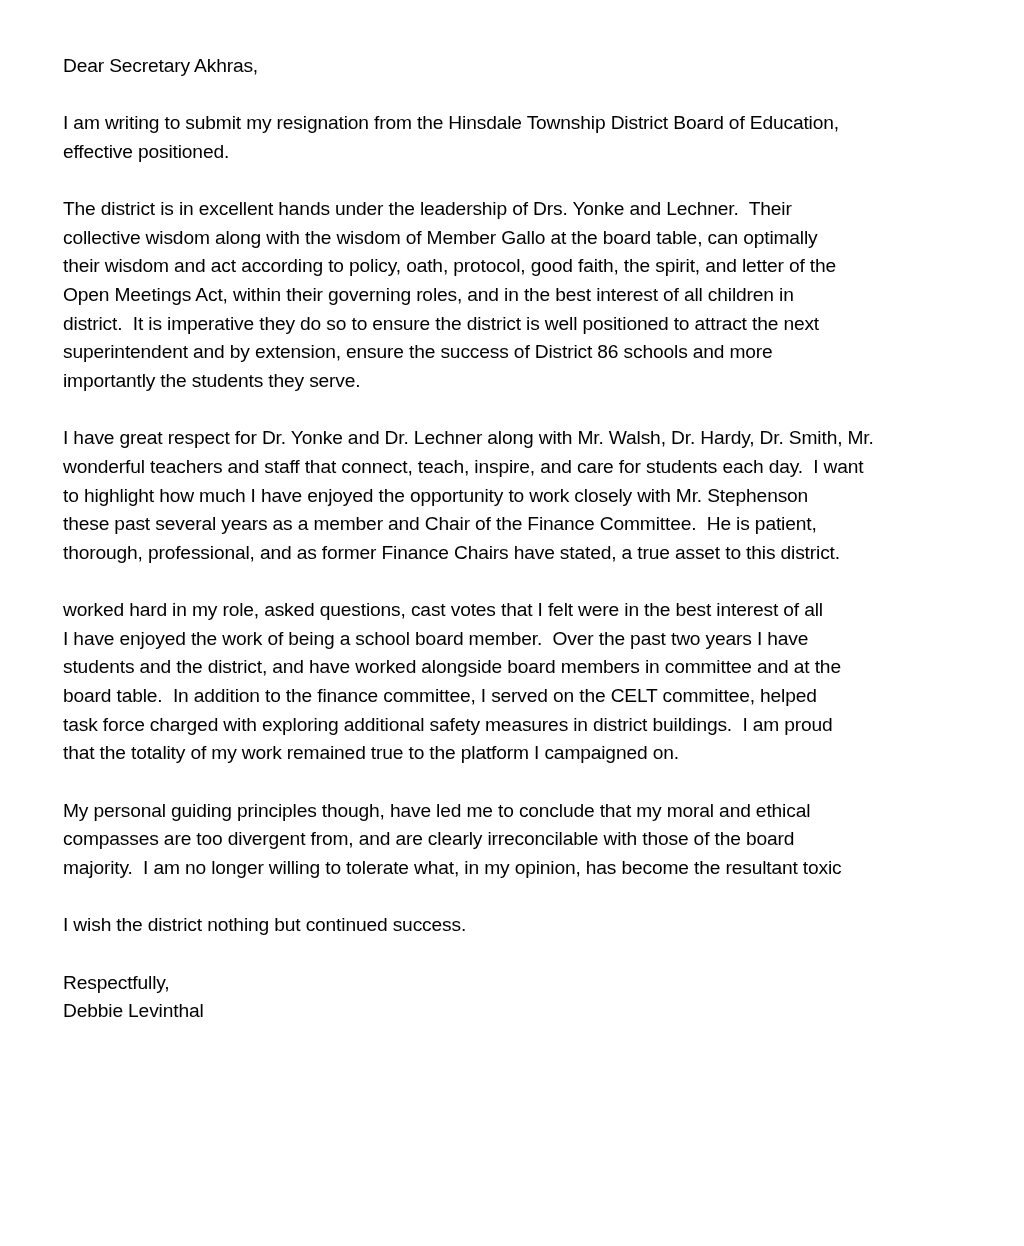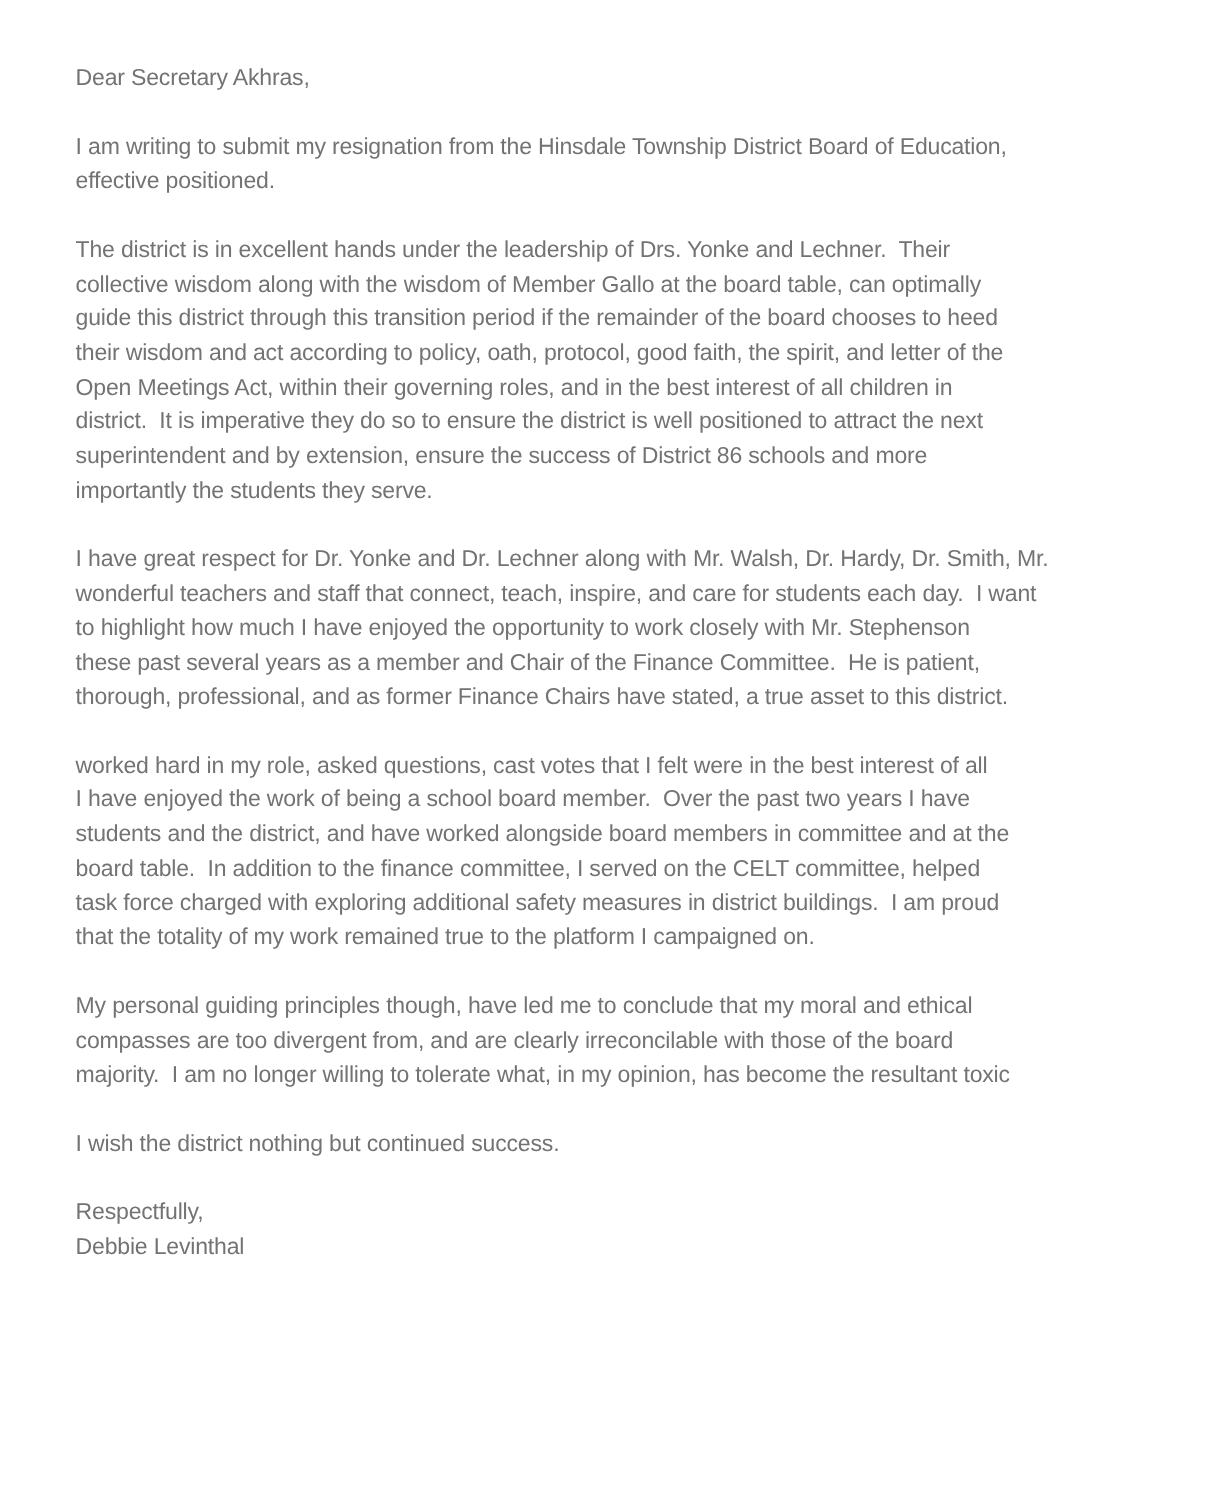--- a/index.html
+++ b/index.html
@@ -14,21 +14,21 @@
       overflow: hidden;
     }
     .letter {
       position: absolute;
       left: 63px;
       top: 52px;
       width: 940px;
       font-family: "Liberation Sans", sans-serif;
       font-size: 19.2px;
       line-height: 28.65px;
-      color: #737373;
+      color: #000000;
       letter-spacing: -0.15px;
     }
     .line {
       display: block;
       white-space: pre;
       height: 28.65px;
     }
     .gap {
       display: block;
       height: 28.65px;
@@ -43,21 +43,20 @@
 
   <div>
     <span class="line">I am writing to submit my resignation from the Hinsdale Township District Board of Education,</span>
     <span class="line">effective positioned.</span>
   </div>
   <span class="gap"></span>
 
   <div>
     <span class="line">The district is in excellent hands under the leadership of Drs. Yonke and Lechner.  Their</span>
     <span class="line">collective wisdom along with the wisdom of Member Gallo at the board table, can optimally</span>
-    <span class="line">guide this district through this transition period if the remainder of the board chooses to heed</span>
     <span class="line">their wisdom and act according to policy, oath, protocol, good faith, the spirit, and letter of the</span>
     <span class="line">Open Meetings Act, within their governing roles, and in the best interest of all children in</span>
     <span class="line">district.  It is imperative they do so to ensure the district is well positioned to attract the next</span>
     <span class="line">superintendent and by extension, ensure the success of District 86 schools and more</span>
     <span class="line">importantly the students they serve.</span>
   </div>
   <span class="gap"></span>
 
   <div>
     <span class="line">I have great respect for Dr. Yonke and Dr. Lechner along with Mr. Walsh, Dr. Hardy, Dr. Smith, Mr.</span>

